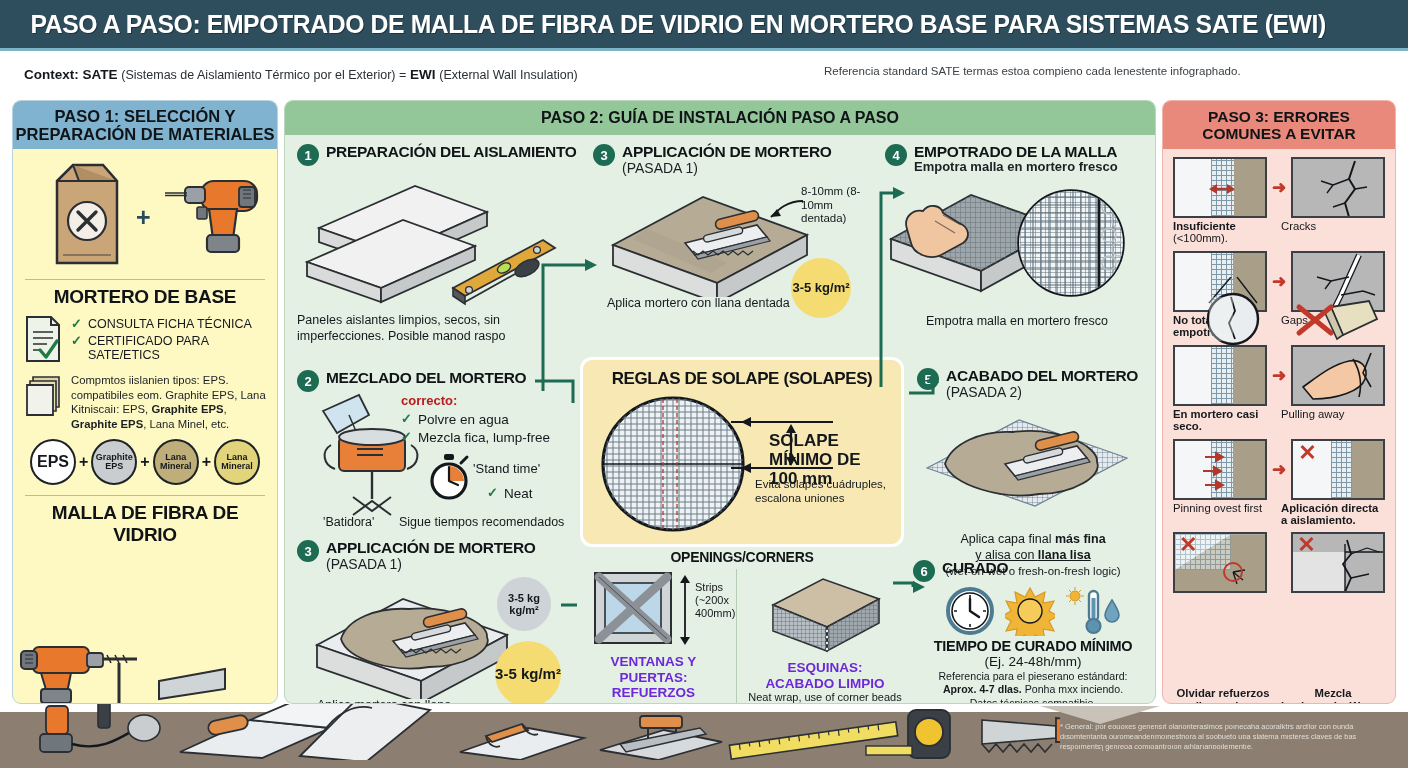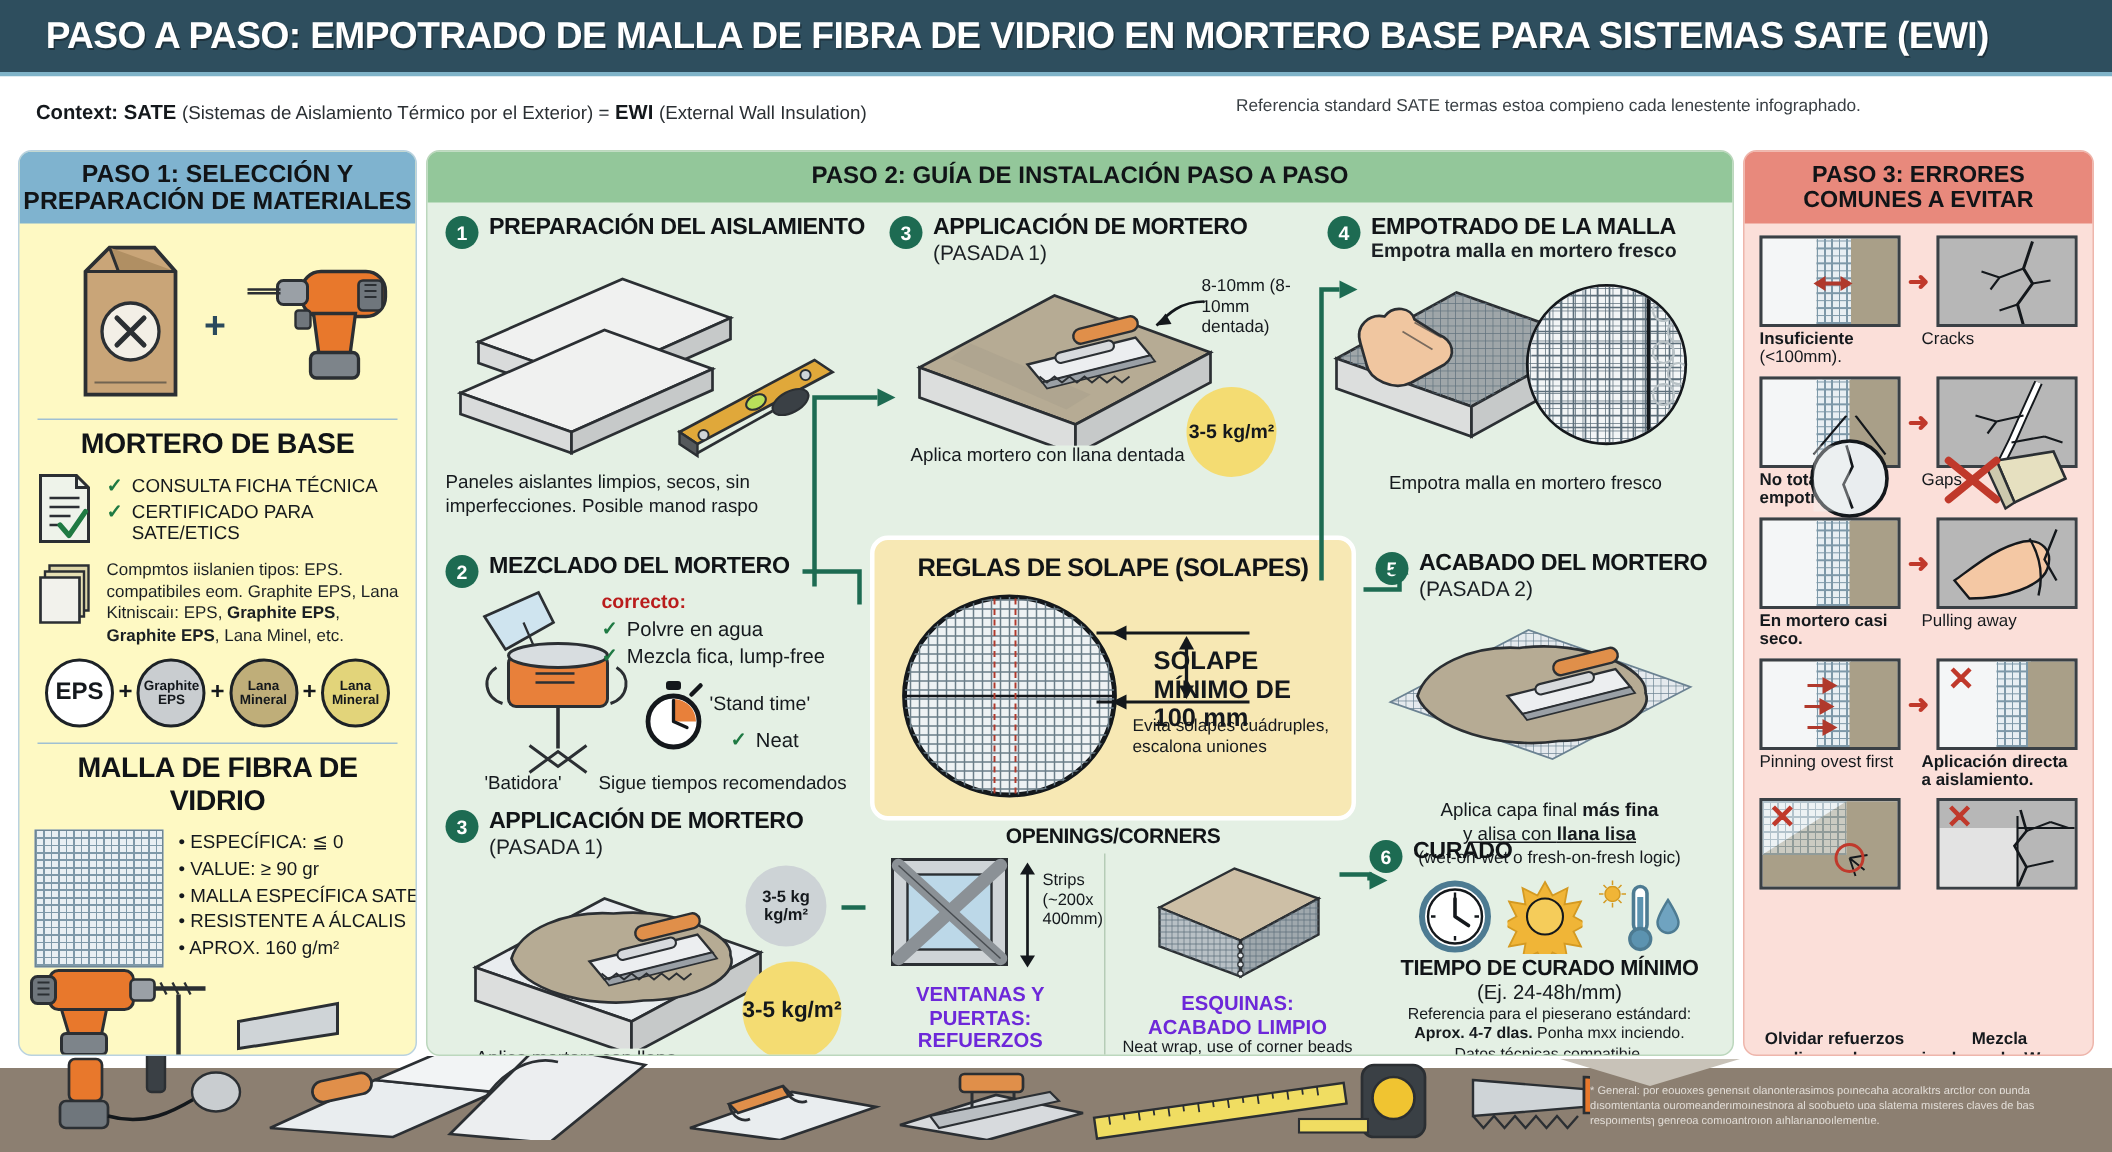--- a/index.html
+++ b/index.html
@@ -252,30 +252,20 @@
       <div class="plus">+</div>
       <div class="pill lm1">Lana Mineral</div>
       <div class="plus">+</div>
       <div class="pill lm2">Lana Mineral</div>
     </div>
 
     <div class="divider-l" style="margin-top:10px;"></div>
 
     <div class="sec-title" style="margin-top:2px;">MALLA DE FIBRA DE VIDRIO</div>
 
-    <div style="display:flex;gap:10px;margin-top:7px;">
-      <div class="mesh" style="width:86px;height:92px;flex:0 0 auto;"></div>
-      <div class="bullets" style="flex:1;">
-        <div>• ESPECÍFICA:  ≦ 0</div>
-        <div>• VALUE:           ≥ 90 gr</div>
-        <div>• MALLA ESPECÍFICA SATE</div>
-        <div>• RESISTENTE A ÁLCALIS</div>
-        <div>• APROX. 160 g/m²</div>
-      </div>
-    </div>
 
     <svg width="210" height="80" viewBox="0 0 210 80" style="position:absolute;left:6px;bottom:-6px;">
       <rect x="14" y="16" width="56" height="26" rx="6" fill="#e8782c" stroke="#2b2f33" stroke-width="2"></rect>
       <rect x="2" y="20" width="16" height="18" rx="4" fill="#6f767c" stroke="#2b2f33" stroke-width="2"></rect>
       <path d="M6 24 h8 M6 28 h8 M6 32 h8" stroke="#2b2f33" stroke-width="1.2"></path>
       <path d="M22 42 L52 42 L48 62 L28 62 Z" fill="#e8782c" stroke="#2b2f33" stroke-width="2"></path>
       <rect x="22" y="58" width="30" height="14" rx="3" fill="#7d848a" stroke="#2b2f33" stroke-width="2"></rect>
       <rect x="68" y="22" width="16" height="14" rx="3" fill="#9aa0a6" stroke="#2b2f33" stroke-width="1.8"></rect>
       <path d="M84 28 L118 28" stroke="#2b2f33" stroke-width="3"></path>
       <path d="M88 24 l4 8 M96 24 l4 8 M104 24 l4 8" stroke="#2b2f33" stroke-width="1.6"></path>

